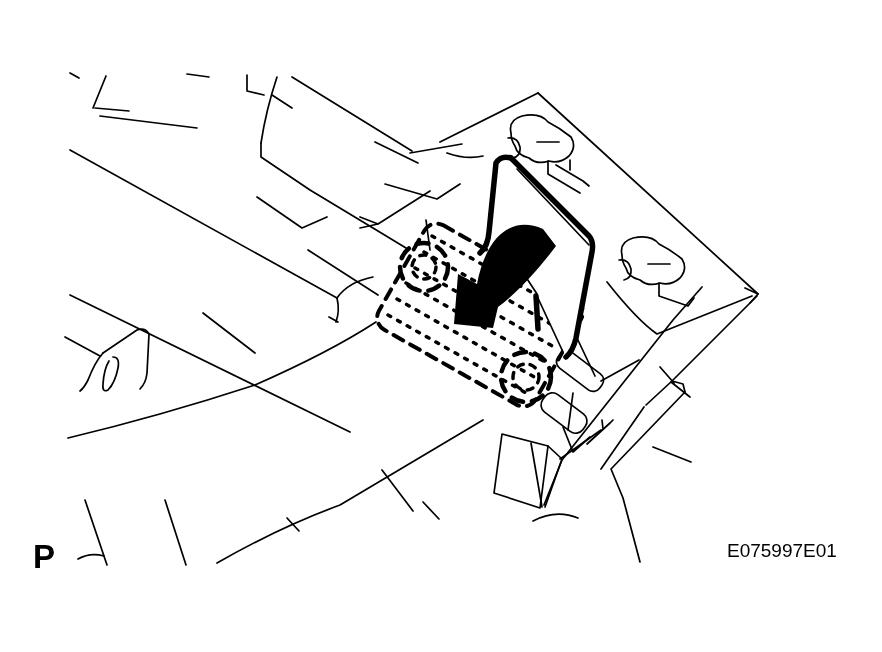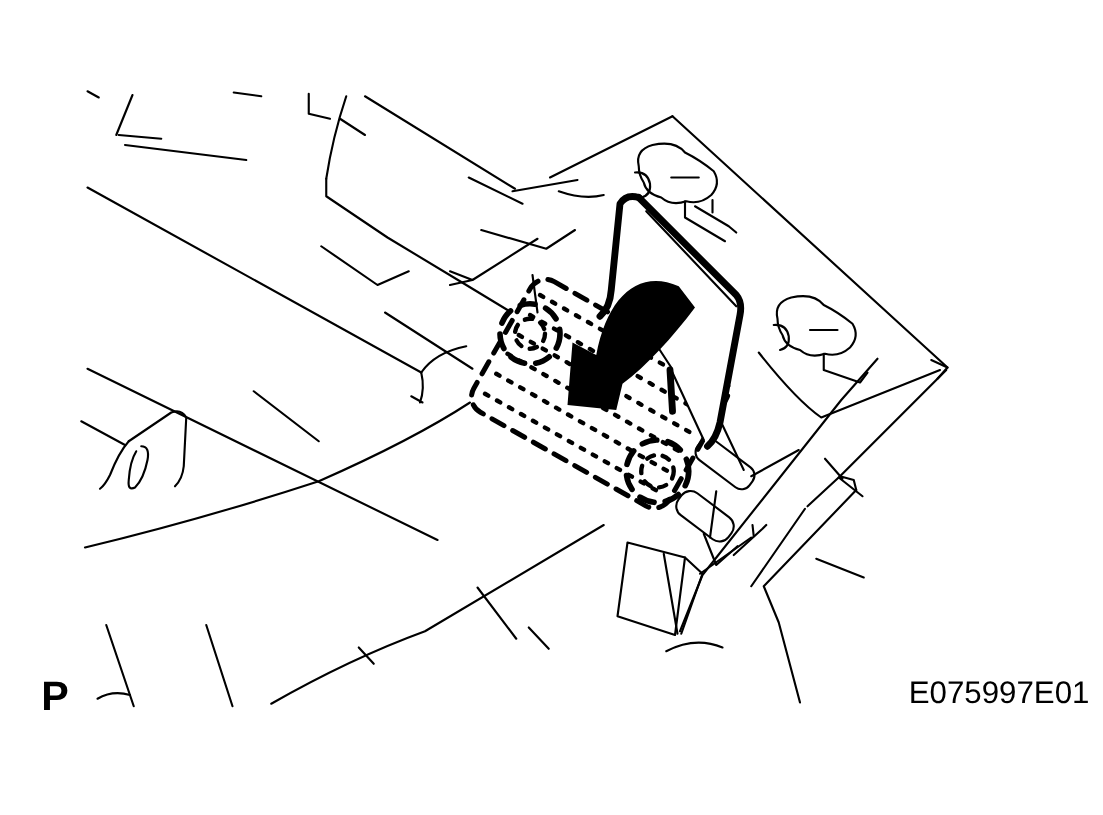--- a/index.html
+++ b/index.html
@@ -5,21 +5,21 @@
   html,body{margin:0;padding:0}
   body{
     width:882px;height:652px;position:relative;overflow:hidden;
     background:var(--bg,#ffffff);
     font-family:"Liberation Sans",sans-serif;
   }
   .stage{position:absolute;inset:0;width:882px;height:652px}
   svg{position:absolute;left:0;top:0}
   .label{position:absolute;color:var(--line,#000);white-space:nowrap;-webkit-user-select:none;user-select:none}
   .page-marker{left:33px;top:538px;font-size:33px;font-weight:bold;letter-spacing:0}
-  .figure-id{left:727px;top:540px;font-size:25px;font-weight:normal}
+  .figure-id{left:727px;top:540px;font-size:19px;font-weight:normal}
 </style>
 </head>
 <body>
 
 <div class="stage">
   <svg width="882" height="652" viewBox="0 0 882 652">
     <g fill="none" stroke="#000000" stroke-width="1.7" stroke-linecap="round" stroke-linejoin="round">
 
       <g>
         <path d="M70,73 L79,78"></path>

